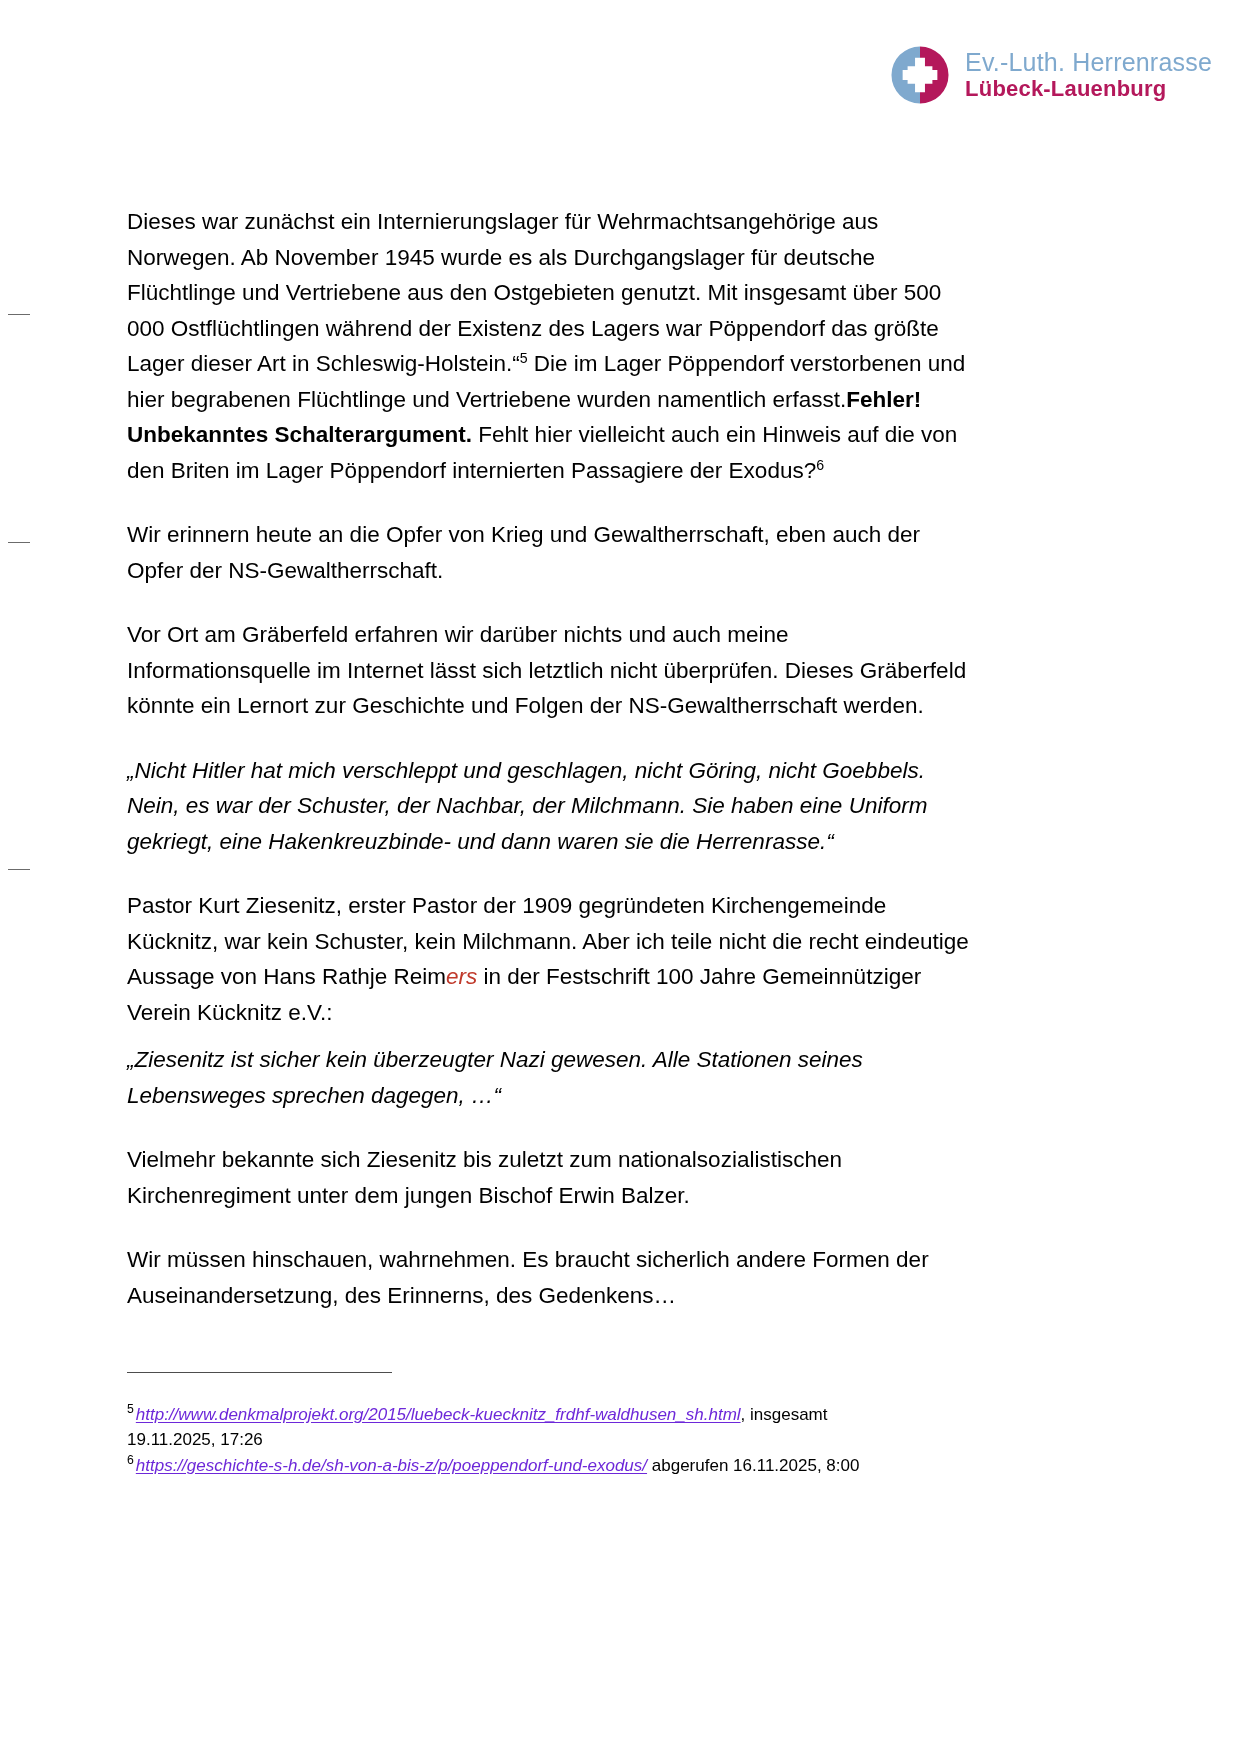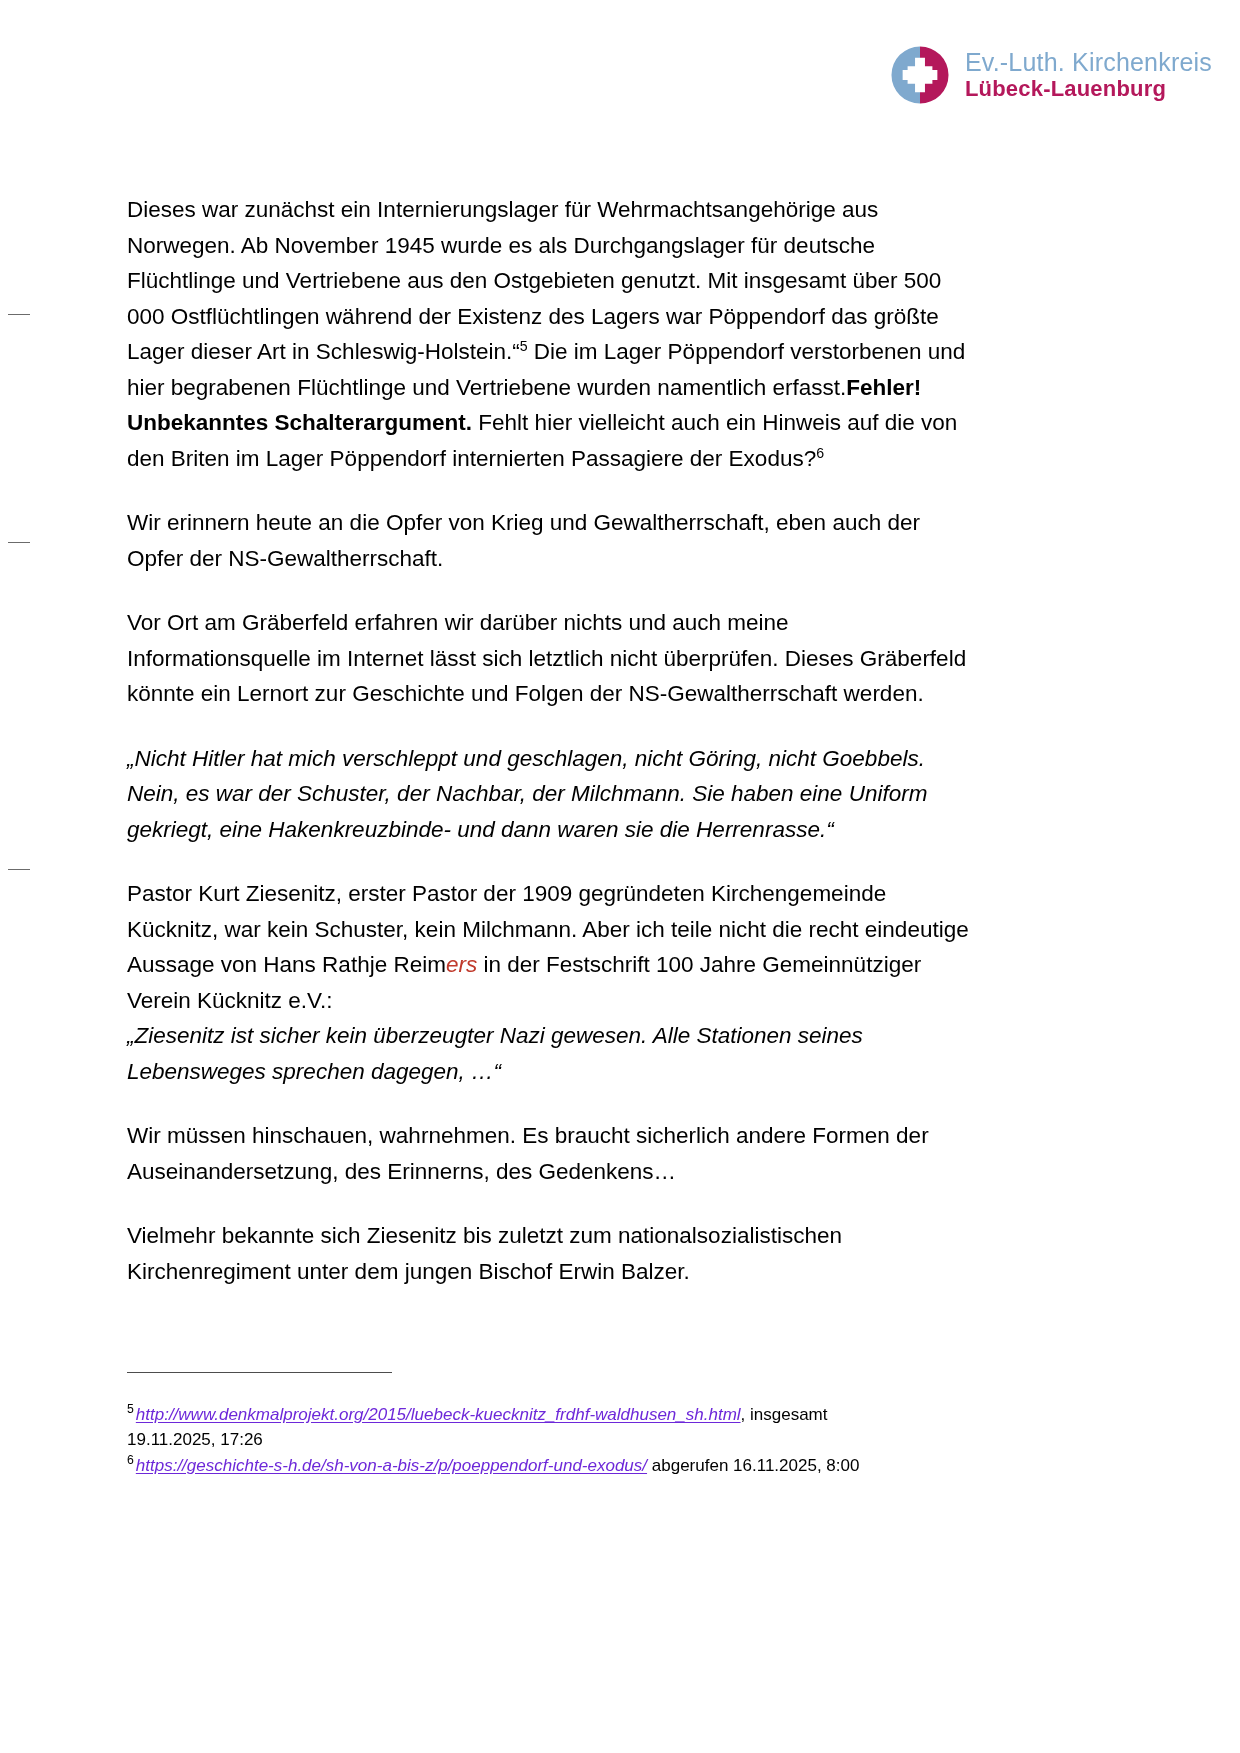--- a/index.html
+++ b/index.html
@@ -60,21 +60,21 @@
   }
 
   
   .body-area {
     position: absolute;
     left: 127px;
     top: 192px;
     width: 845px;
   }
   p.para {
-    margin: 0 0 29px 0;
+    margin: 12px 0 29px 0;
     font-size: 22.5px;
     line-height: 35.5px;
     color: #000000;
     text-align: left;
   }
   p.para.tight {
     margin-bottom: 0;
   }
   p.para.quote {
     font-style: italic;
@@ -139,38 +139,38 @@
 
 <div class="page">
 
   <div class="header">
     <svg class="logo-mark" viewBox="0 0 100 100" aria-hidden="true">
       <path d="M50 4 A46 46 0 0 0 50 96 L50 64 L30 64 L30 36 L50 36 Z" fill="#7FA9CE"></path>
       <path d="M50 4 A46 46 0 0 1 50 96 L50 64 L70 64 L70 36 L50 36 Z" fill="#B4185B"></path>
       <path d="M42 22 L58 22 L58 42 L78 42 L78 58 L58 58 L58 78 L42 78 L42 58 L22 58 L22 42 L42 42 Z" fill="#ffffff"></path>
     </svg>
     <div class="logo-text">
-      <span class="logo-line1">Ev.-Luth. Kirchenkreis</span>
+      <span class="logo-line1">Ev.-Luth. Herrenrasse</span>
       <span class="logo-line2">Lübeck-Lauenburg</span>
     </div>
   </div>
 
   <div class="change-bar" style="top:314px"></div>
   <div class="change-bar" style="top:542px"></div>
   <div class="change-bar" style="top:869px"></div>
 
   <div class="body-area">
     <p class="para"><span>Dieses war zunächst ein Internierungslager für Wehrmachtsangehörige aus Norwegen. Ab November 1945 wurde es als Durchgangslager für deutsche Flüchtlinge und Vertriebene aus den Ostgebieten genutzt. Mit insgesamt über 500 000 Ostflüchtlingen während der Existenz des Lagers war Pöppendorf das größte Lager dieser Art in Schleswig-Holstein.“</span><sup>5</sup><span> Die im Lager Pöppendorf verstorbenen und hier begrabenen Flüchtlinge und Vertriebene wurden namentlich erfasst.</span><span class="b">Fehler! Unbekanntes Schalterargument.</span><span> Fehlt hier vielleicht auch ein Hinweis auf die von den Briten im Lager Pöppendorf internierten Passagiere der Exodus?</span><sup>6</sup></p>
     <p class="para"><span>Wir erinnern heute an die Opfer von Krieg und Gewaltherrschaft, eben auch der Opfer der NS-Gewaltherrschaft.</span></p>
     <p class="para"><span>Vor Ort am Gräberfeld erfahren wir darüber nichts und auch meine Informationsquelle im Internet lässt sich letztlich nicht überprüfen. Dieses Gräberfeld könnte ein Lernort zur Geschichte und Folgen der NS-Gewaltherrschaft werden.</span></p>
     <p class="para quote"><span>„Nicht Hitler hat mich verschleppt und geschlagen, nicht Göring, nicht Goebbels. Nein, es war der Schuster, der Nachbar, der Milchmann. Sie haben eine Uniform gekriegt, eine Hakenkreuzbinde- und dann waren sie die Herrenrasse.“</span></p>
     <p class="para tight"><span>Pastor Kurt Ziesenitz, erster Pastor der 1909 gegründeten Kirchengemeinde Kücknitz, war kein Schuster, kein Milchmann. Aber ich teile nicht die recht eindeutige Aussage von Hans Rathje Reim</span><span class="red">ers</span><span> in der Festschrift 100 Jahre Gemeinnütziger Verein Kücknitz e.V.:</span></p>
     <p class="para quote"><span>„Ziesenitz ist sicher kein überzeugter Nazi gewesen. Alle Stationen seines Lebensweges sprechen dagegen, …“</span></p>
+    <p class="para"><span>Vielmehr bekannte sich Ziesenitz bis zuletzt zum nationalsozialistischen Kirchenregiment unter dem jungen Bischof Erwin Balzer.</span></p>
     <p class="para"><span>Wir müssen hinschauen, wahrnehmen. Es braucht sicherlich andere Formen der Auseinandersetzung, des Erinnerns, des Gedenkens…</span></p>
-    <p class="para"><span>Vielmehr bekannte sich Ziesenitz bis zuletzt zum nationalsozialistischen Kirchenregiment unter dem jungen Bischof Erwin Balzer.</span></p>
   </div>
 
   <div class="fn-rule"></div>
 
   <div class="footnotes">
     <p class="fn">
       <sup>5</sup><a class="fn-link" href="#">http://www.denkmalprojekt.org/2015/luebeck-kuecknitz_frdhf-waldhusen_sh.html</a><span>, insgesamt</span><br>
       <span>19.11.2025, 17:26</span>
     </p>
     <p class="fn">

